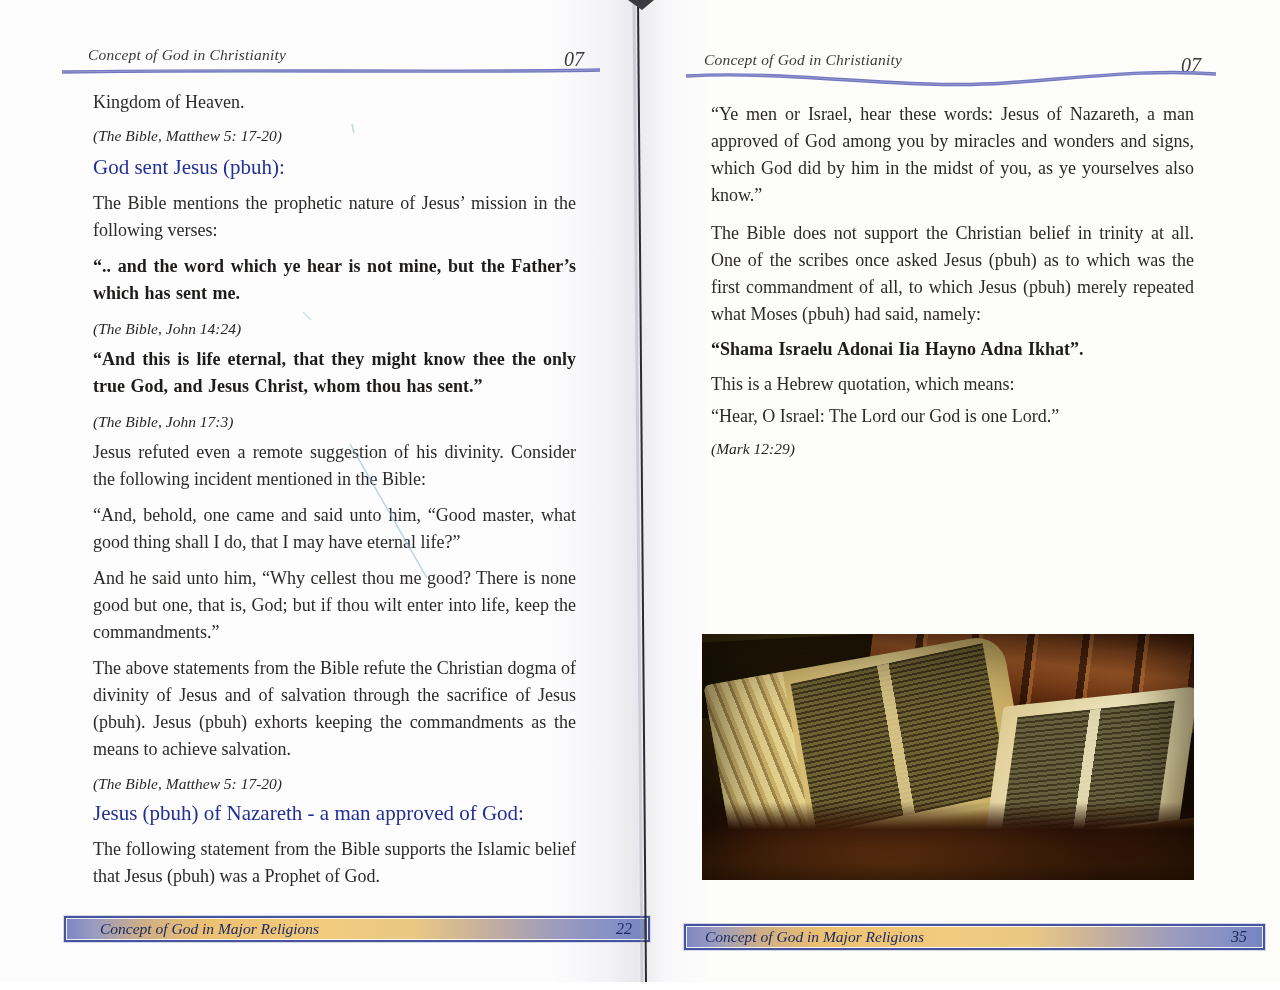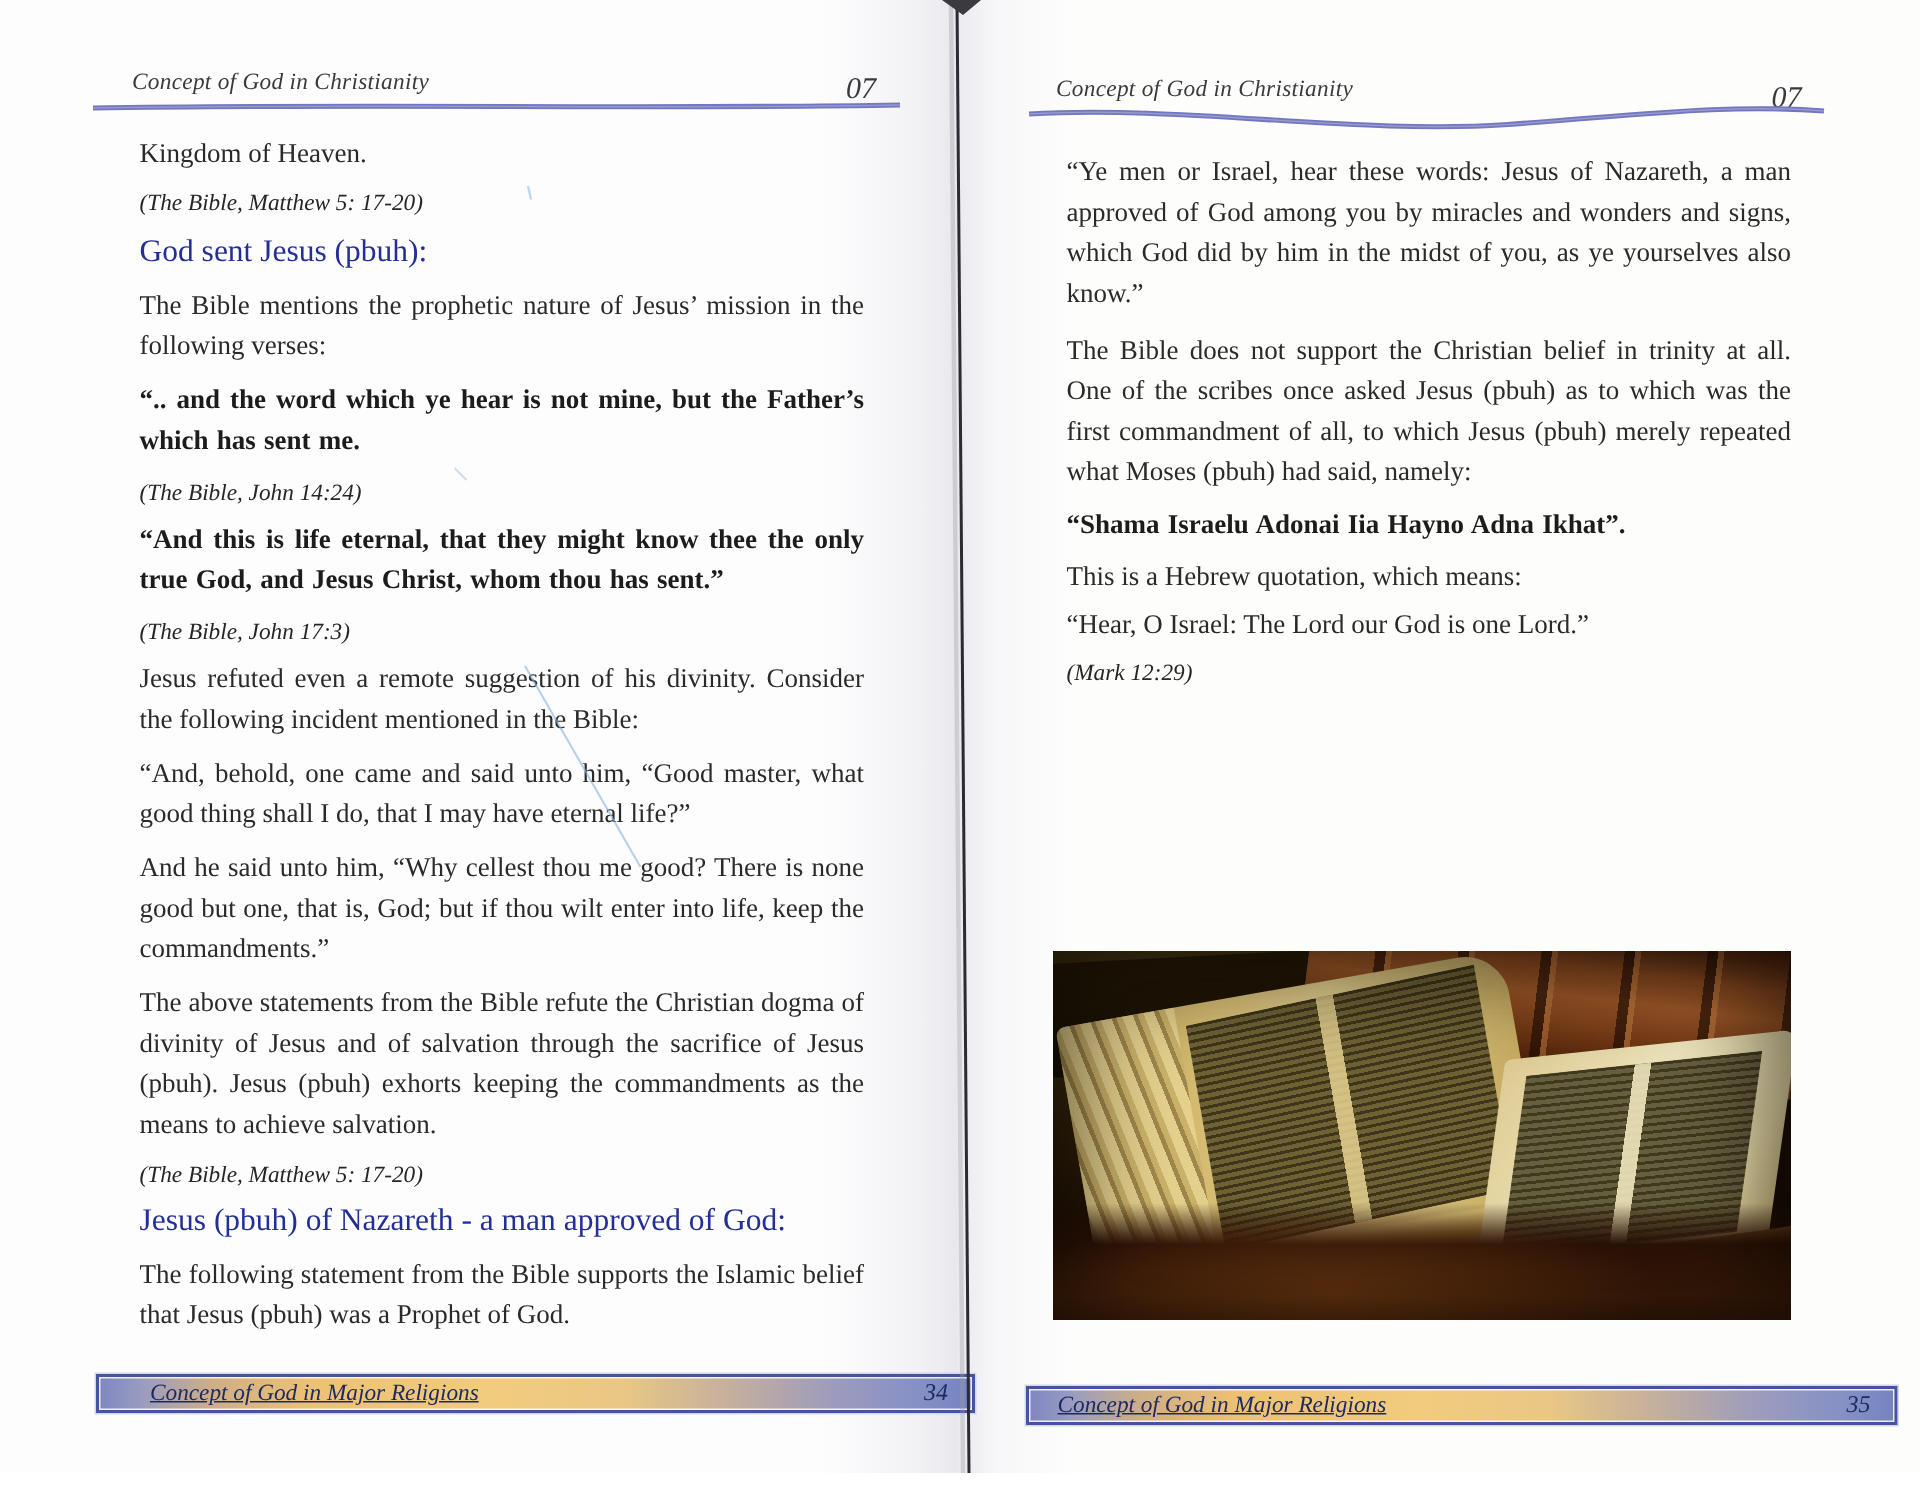--- a/index.html
+++ b/index.html
@@ -29,21 +29,21 @@
   .mb11{margin-bottom:11px!important;}.mb0{margin-bottom:0!important;}
 
   .footer-bar{
     position:absolute;height:22px;
     border:2px solid #46539e;
     box-shadow:inset 0 0 0 1px rgba(255,255,255,.85), 0 0 0 1px #d4d7e6;
     display:flex;align-items:center;justify-content:space-between;
     font-style:italic;font-size:15.5px;color:#1b2a63;
     background:linear-gradient(90deg,#7e86c2 0%,#9a9cc0 5%,#cfae86 13%,#edc172 24%,#f2cb7e 45%,#e9c784 60%,#c6b09d 72%,#9d9cbd 84%,#8590c5 94%,#7583c0 100%);
   }
-  .footer-bar .fl{white-space:nowrap;text-decoration:underline;}
+  .footer-bar .fl{white-space:nowrap;}
   .footer-bar .fn{font-size:16px;}
 
   .overlay{position:absolute;left:0;top:0;width:1280px;height:990px;pointer-events:none;}
 
   
   .photo{position:absolute;left:702px;top:634px;width:492px;height:246px;overflow:hidden;background:#1c1006;}
   .photo *{position:absolute;}
   .ph-bg{left:0;top:0;right:0;bottom:0;
     background:radial-gradient(120% 95% at 18% 10%,#4a3d15 0%,#33240b 35%,#1d1004 70%,#140a03 100%);}
   .ph-darkbook{left:-22px;top:4px;width:215px;height:76px;transform:rotate(-3deg);
@@ -139,21 +139,21 @@
     <div class="ph-right-page">
       <div class="ph-right-text"></div>
     </div>
     <div class="ph-cover-edge"></div>
     <div class="ph-table"></div>
     <div class="ph-vignette"></div>
   </div>
 
   <div class="footer-bar" style="left:64px;top:916px;width:532px;padding:0 16px 0 34px;">
     <span class="fl">Concept of God in Major Religions</span>
-    <span class="fn">34</span>
+    <span class="fn">22</span>
   </div>
   <div class="footer-bar" style="left:684px;top:924px;width:542px;padding:0 16px 0 19px;">
     <span class="fl">Concept of God in Major Religions</span>
     <span class="fn">35</span>
   </div>
 
   <svg class="overlay" viewBox="0 0 1280 990">
 
     <path d="M62,72 C240,69 440,73 600,70" stroke="#7277bf" stroke-width="3.4" fill="none"></path>
     <path d="M62,72 C240,69 440,73 600,70" stroke="#9da1d4" stroke-width="1" fill="none" opacity="0.8"></path>

